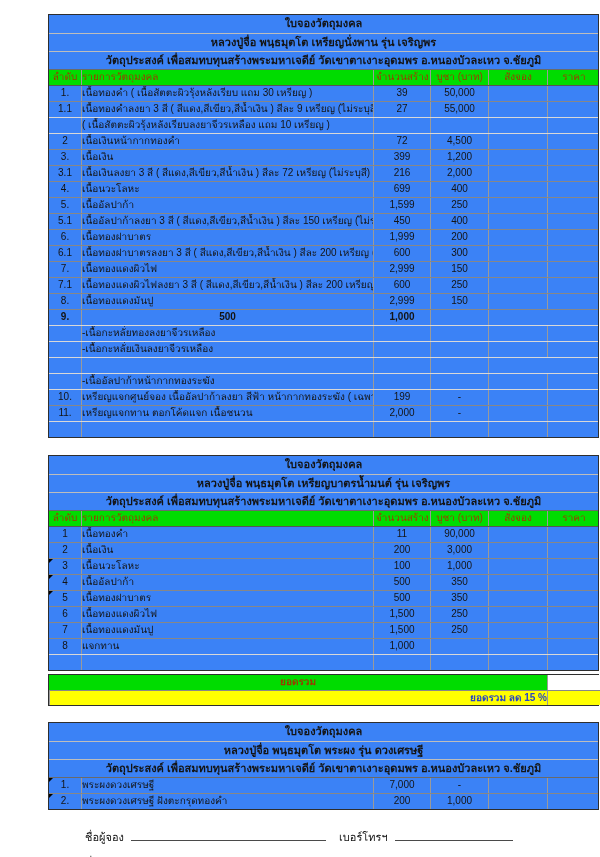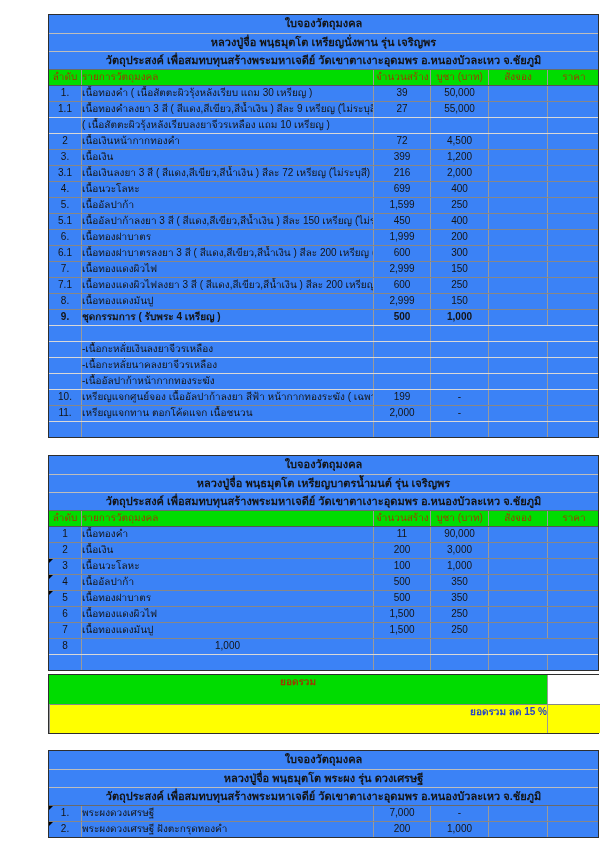--- a/index.html
+++ b/index.html
@@ -34,21 +34,21 @@
   .header-row .c{color:var(--htext);font-weight:normal;}
   .header-row + .row{border-top-color:#555;}
   .marker{
     position:absolute;left:0;top:0;width:0;height:0;
     border-top:4px solid #000;border-right:4px solid transparent;
   }
   .summary{
     margin-left:48px;margin-top:3px;width:551px;border:1px solid var(--border);
     display:grid;grid-template-columns:498px 53px;
   }
-  .sumcell{height:29px;line-height:14px;font-size:10px;text-align:center;overflow:hidden;}
+  .sumcell{height:15px;line-height:14px;font-size:10px;text-align:center;overflow:hidden;}
   .sumcell + .sumcell{border-left:1px solid var(--grid);text-align:right;}
   .sum-green{background:var(--green);color:var(--htext);font-weight:bold;}
   .sum-green-end{background:#ffffff;}
   .sum-yellow{background:var(--yellow);color:var(--blue);font-weight:bold;border-top:1px solid #878787;}
   .mt17{margin-top:17px;}
   .mt16{margin-top:16px;}
   .footer{margin-top:18px;}
   .fline{margin:6px 0 0 85px;height:20px;font-size:11px;white-space:nowrap;}
   .flabel{display:inline-block;}
   .uline{display:inline-block;border-bottom:1px solid #4a4a4a;height:13px;margin-left:4px;vertical-align:baseline;}
@@ -178,44 +178,43 @@
       <div class="row grid">
         <div class="c c0">8.</div>
         <div class="c c1">เนื้อทองแดงมันปู</div>
         <div class="c c2">2,999</div>
         <div class="c c3">150</div>
         <div class="c c4"></div>
         <div class="c c5"></div>
       </div>
       <div class="row grid bold">
         <div class="c c0">9.</div>
-        <div class="c c1">ชุดกรรมการ ( รับพระ 4 เหรียญ )</div>
         <div class="c c2">500</div>
         <div class="c c3">1,000</div>
         <div class="c c4"></div>
         <div class="c c5"></div>
       </div>
       <div class="row grid light">
         <div class="c c0"></div>
+        <div class="c c1">-เนื้อกะหลั่ยทองลงยาจีวรเหลือง</div>
         <div class="c c2"></div>
         <div class="c c3"></div>
         <div class="c c4"></div>
         <div class="c c5"></div>
       </div>
       <div class="row grid light">
         <div class="c c0"></div>
         <div class="c c1">-เนื้อกะหลั่ยเงินลงยาจีวรเหลือง</div>
         <div class="c c2"></div>
         <div class="c c3"></div>
         <div class="c c4"></div>
         <div class="c c5"></div>
       </div>
       <div class="row grid light">
         <div class="c c0"></div>
-        <div class="c c1">-เนื้อกะหลั่ยนาคลงยาจีวรเหลือง</div>
         <div class="c c2"></div>
         <div class="c c3"></div>
         <div class="c c4"></div>
         <div class="c c5"></div>
       </div>
       <div class="row grid light">
         <div class="c c0"></div>
         <div class="c c1">-เนื้ออัลปาก้าหน้ากากทองระฆัง</div>
         <div class="c c2"></div>
         <div class="c c3"></div>
@@ -313,20 +312,21 @@
       <div class="row grid">
         <div class="c c0">7</div>
         <div class="c c1">เนื้อทองแดงมันปู</div>
         <div class="c c2">1,500</div>
         <div class="c c3">250</div>
         <div class="c c4"></div>
         <div class="c c5"></div>
       </div>
       <div class="row grid">
         <div class="c c0">8</div>
+        <div class="c c1">แจกทาน</div>
         <div class="c c2">1,000</div>
         <div class="c c3"></div>
         <div class="c c4"></div>
         <div class="c c5"></div>
       </div>
       <div class="row grid light">
         <div class="c c0"></div>
         <div class="c c1"></div>
         <div class="c c2"></div>
         <div class="c c3"></div>

